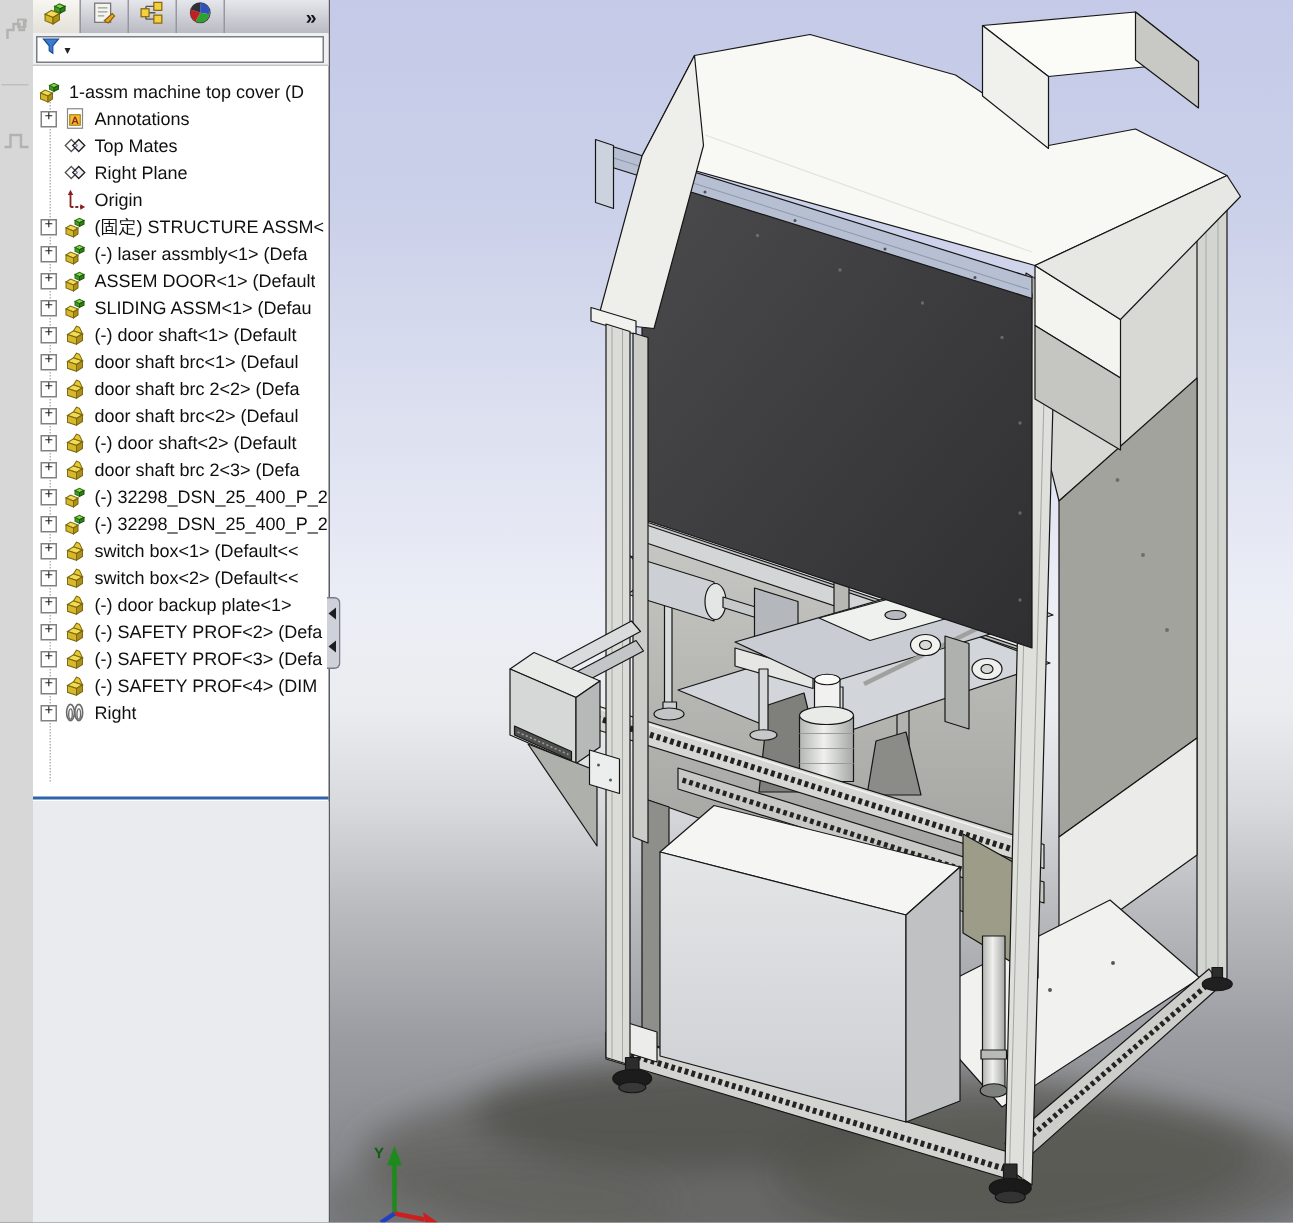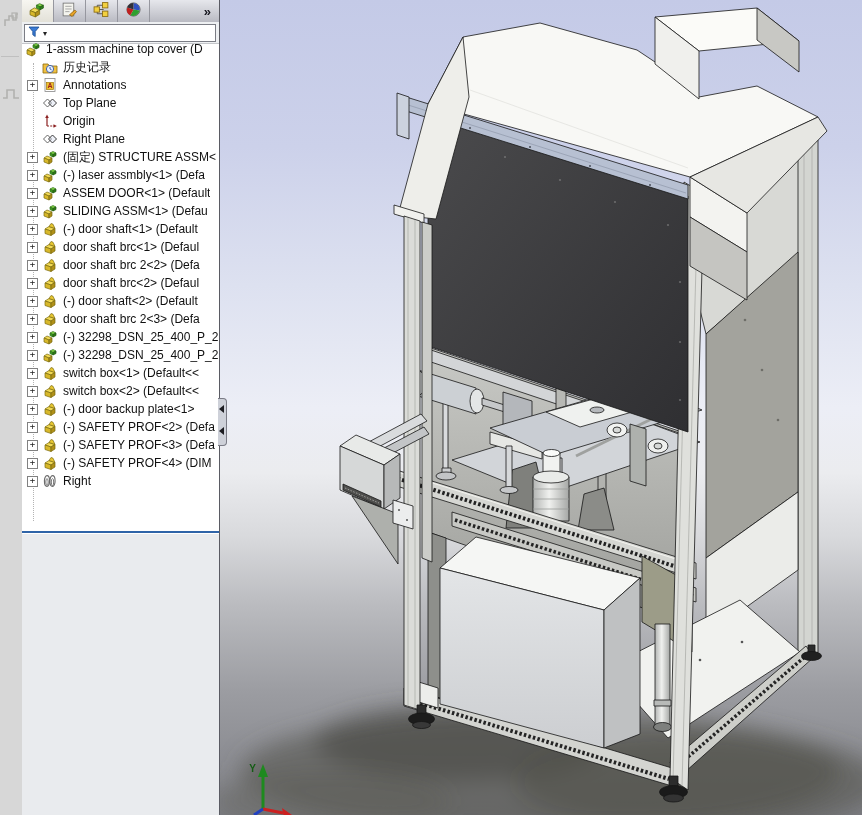--- a/index.html
+++ b/index.html
@@ -22,21 +22,21 @@
   .tab.active{background:linear-gradient(#f7f6f1,#e3e1d8);}
   #chevron{margin-left:auto;padding:0 8px 0 0;display:flex;align-items:center;
            font-weight:bold;color:#14141c;font-size:13px;}
   #filterrow{position:absolute;left:0;top:22px;right:0;height:21px;background:#eef0f2;
              border-bottom:1px solid #c4c6ca;}
   #filterbox{position:absolute;left:2px;top:2px;right:3px;height:16px;background:#fff;
              border:1px solid #7b7d85;display:flex;align-items:center;padding-left:3px;}
   #filterbox .caret{font-size:8px;color:#222;margin-left:3px;}
   #filterbox input{border:none;outline:none;flex:1;height:12px;font-size:11px;background:transparent;}
   
-  #tree{position:absolute;left:0;top:40px;right:0;}
+  #tree{position:absolute;left:0;top:52px;right:0;}
   #treeline{position:absolute;left:11px;top:63px;height:458px;border-left:1px dotted #9a9a9a;opacity:.75;}
   .row{height:18px;display:flex;align-items:center;font-size:12px;color:#101010;
        white-space:nowrap;overflow:hidden;padding-left:5px;position:relative;z-index:2;}
   .plus{width:9px;height:9px;flex:none;border:1px solid #818181;background:#fff;
         font-family:"DejaVu Sans Mono",monospace;font-size:9px;line-height:7px;
         text-align:center;color:#222;margin-right:4px;}
   .noplus{width:15px;flex:none;}
   .row.root{padding-left:3px;}
   .row.root .noplus{width:0px;}
   .ricon{width:16px;height:16px;flex:none;margin-right:5px;}
@@ -340,72 +340,61 @@
               <polygon points="2,9 2,13 7,15 7,11" fill="#d8b82a" stroke="#7a6a10" stroke-width="0.7"></polygon>
               <polygon points="7,11 10,9 10,13 7,15" fill="#b09018" stroke="#7a6a10" stroke-width="0.7"></polygon>
               <polygon points="8,4 11,2.5 14,4 11,5.5" fill="#86d848" stroke="#2e6f18" stroke-width="0.7"></polygon>
               <polygon points="8,4 11,5.5 11,8 8,6.5" fill="#3f9f22" stroke="#2e6f18" stroke-width="0.7"></polygon>
               <polygon points="11,5.5 14,4 14,6.5 11,8" fill="#2e7f18" stroke="#1e5510" stroke-width="0.7"></polygon>
             </svg>
           </span>
           <span class="rlabel">1-assm machine top cover  (D</span>
         </div>
         <div class="row">
-          <span class="noplus"></span>
-          <span class="ricon">
-            <svg width="16" height="16" viewBox="0 0 16 16">
-              <path d="M1,5 L6,5 L7.5,7 L15,7 L15,14 L1,14 Z" fill="#f0c040" stroke="#8a6a10" stroke-width="0.8"></path>
-              <circle cx="8" cy="10" r="3.6" fill="#eaf2ff" stroke="#2f55a8" stroke-width="0.9"></circle>
-              <path d="M8,8 L8,10 L9.6,10.8" fill="none" stroke="#2f55a8" stroke-width="0.9"></path>
-            </svg>
-          </span>
-          <span class="rlabel">历史记录</span>
-        </div>
-        <div class="row">
           <span class="plus">+</span>
           <span class="ricon">
             <svg width="16" height="16" viewBox="0 0 16 16">
               <rect x="3" y="1.5" width="10" height="13" fill="#ffffff" stroke="#888" stroke-width="0.8"></rect>
               <rect x="4.5" y="5.5" width="7" height="7" fill="#f0c030" stroke="#a07808" stroke-width="0.7"></rect>
               <text x="8" y="11.4" font-size="7" font-weight="bold" text-anchor="middle" fill="#9a2020" font-family="Liberation Sans,sans-serif">A</text>
             </svg>
           </span>
           <span class="rlabel">Annotations</span>
         </div>
         <div class="row">
           <span class="noplus"></span>
           <span class="ricon">
             <svg width="16" height="16" viewBox="0 0 16 16">
               <path d="M1.5,8 L5.5,4 L9.5,8 L5.5,12 Z" fill="none" stroke="#555" stroke-width="0.9"></path>
               <path d="M6.5,8 L10.5,4 L14.5,8 L10.5,12 Z" fill="rgba(205,215,235,0.35)" stroke="#222" stroke-width="0.9"></path>
             </svg>
           </span>
-          <span class="rlabel">Top Plane</span>
+          <span class="rlabel">Top Mates</span>
+        </div>
+        <div class="row">
+          <span class="noplus"></span>
+          <span class="ricon">
+            <svg width="16" height="16" viewBox="0 0 16 16">
+              <path d="M1.5,8 L5.5,4 L9.5,8 L5.5,12 Z" fill="none" stroke="#555" stroke-width="0.9"></path>
+              <path d="M6.5,8 L10.5,4 L14.5,8 L10.5,12 Z" fill="rgba(205,215,235,0.35)" stroke="#222" stroke-width="0.9"></path>
+            </svg>
+          </span>
+          <span class="rlabel">Right Plane</span>
         </div>
         <div class="row">
           <span class="noplus"></span>
           <span class="ricon">
             <svg width="16" height="16" viewBox="0 0 16 16">
               <line x1="5" y1="13" x2="5" y2="4" stroke="#8b2020" stroke-width="1.2"></line>
               <polygon points="3.2,5 6.8,5 5,1.5" fill="#8b2020"></polygon>
               <line x1="5" y1="13" x2="12" y2="13" stroke="#8b2020" stroke-width="1.2" stroke-dasharray="2,1.2"></line>
               <polygon points="11.5,11.2 11.5,14.8 14.8,13" fill="#8b2020"></polygon>
             </svg>
           </span>
           <span class="rlabel">Origin</span>
-        </div>
-        <div class="row">
-          <span class="noplus"></span>
-          <span class="ricon">
-            <svg width="16" height="16" viewBox="0 0 16 16">
-              <path d="M1.5,8 L5.5,4 L9.5,8 L5.5,12 Z" fill="none" stroke="#555" stroke-width="0.9"></path>
-              <path d="M6.5,8 L10.5,4 L14.5,8 L10.5,12 Z" fill="rgba(205,215,235,0.35)" stroke="#222" stroke-width="0.9"></path>
-            </svg>
-          </span>
-          <span class="rlabel">Right Plane</span>
         </div>
         <div class="row">
           <span class="plus">+</span>
           <span class="ricon">
             <svg width="16" height="16" viewBox="0 0 16 16">
               <polygon points="2,9 5,7 10,9 7,11" fill="#f2da55" stroke="#7a6a10" stroke-width="0.7"></polygon>
               <polygon points="2,9 2,13 7,15 7,11" fill="#d8b82a" stroke="#7a6a10" stroke-width="0.7"></polygon>
               <polygon points="7,11 10,9 10,13 7,15" fill="#b09018" stroke="#7a6a10" stroke-width="0.7"></polygon>
               <polygon points="8,4 11,2.5 14,4 11,5.5" fill="#86d848" stroke="#2e6f18" stroke-width="0.7"></polygon>
               <polygon points="8,4 11,5.5 11,8 8,6.5" fill="#3f9f22" stroke="#2e6f18" stroke-width="0.7"></polygon>

